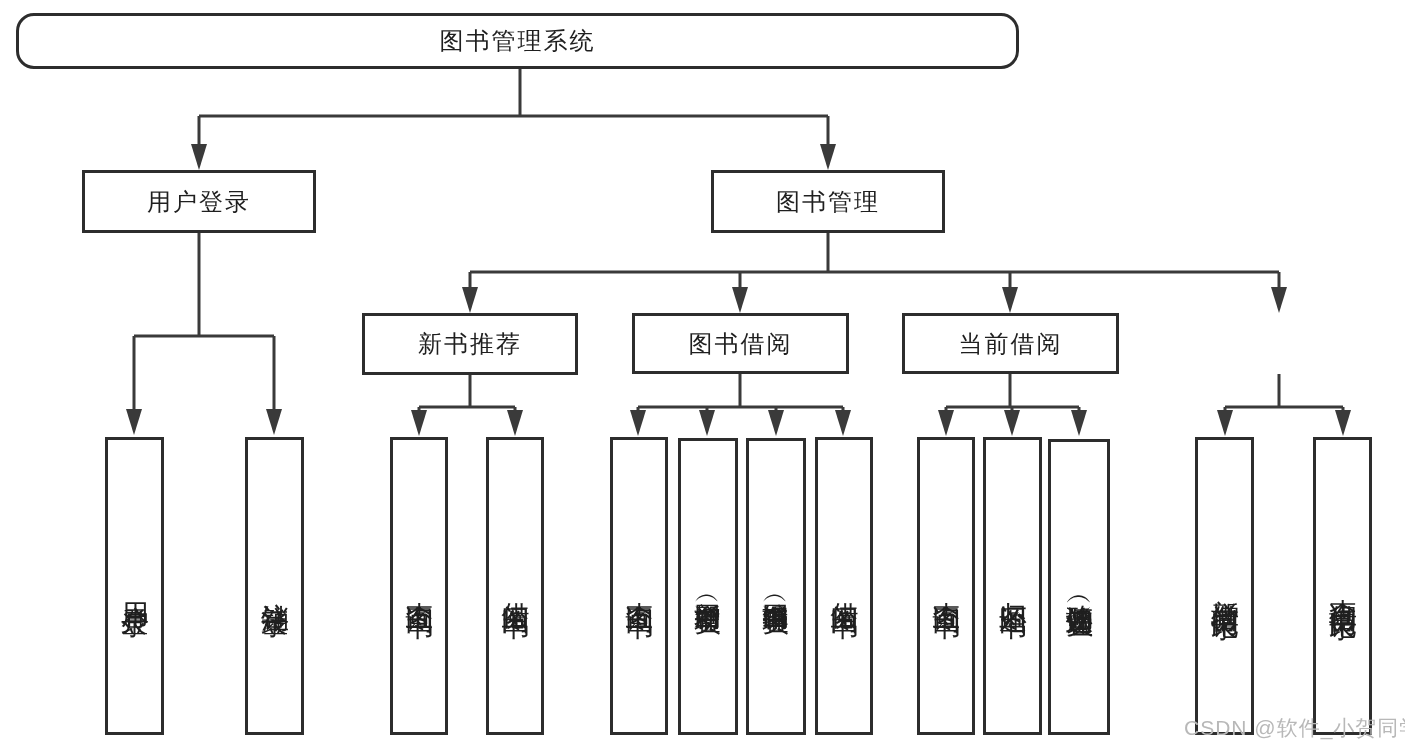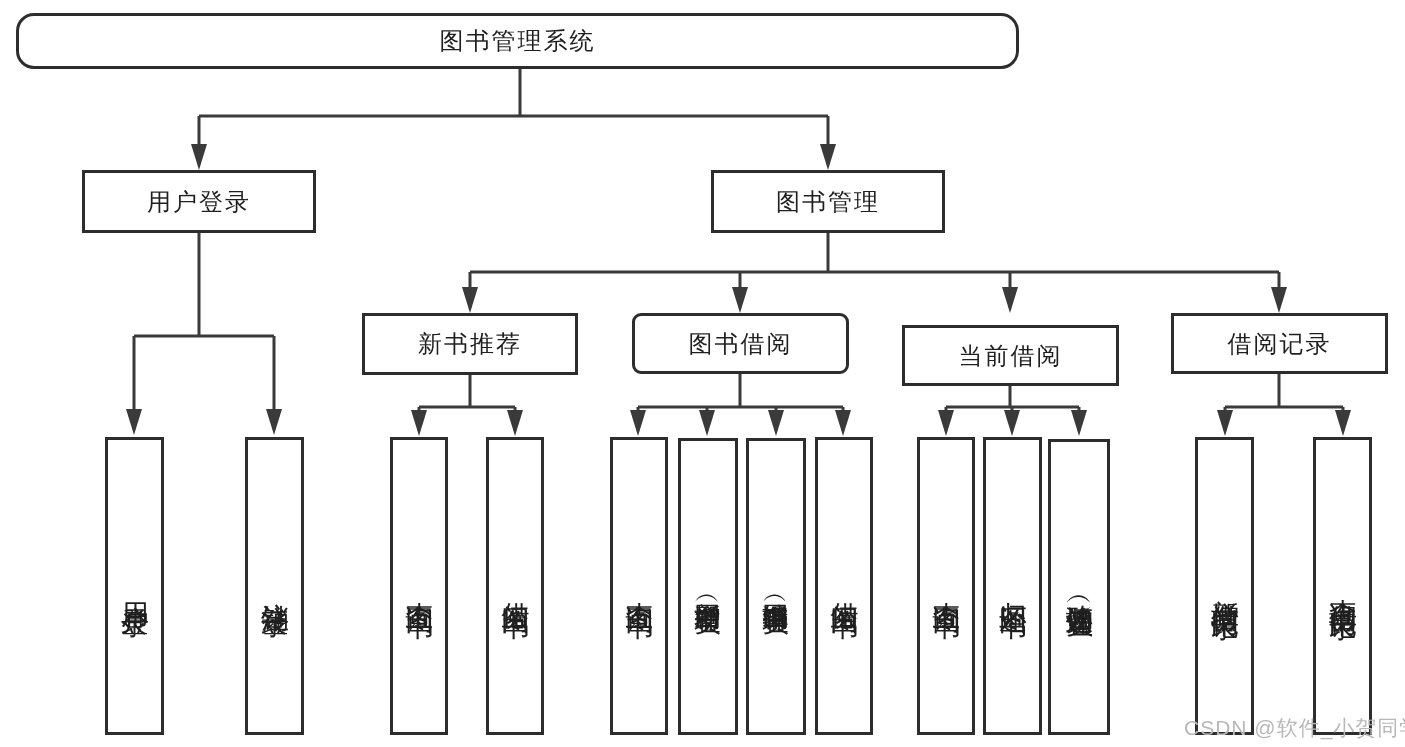--- a/index.html
+++ b/index.html
@@ -66,23 +66,22 @@
     <polygon class="ar" points="1217,410 1233,410 1225,436"></polygon>
     <polygon class="ar" points="1335,410 1351,410 1343,436"></polygon>
   </svg>
 
   <div class="box h" style="left:16px;top:13px;width:1003px;height:56px;border-radius:18px;">图书管理系统</div>
 
   <div class="box h" style="left:82px;top:170px;width:234px;height:63px;">用户登录</div>
   <div class="box h" style="left:711px;top:170px;width:234px;height:63px;">图书管理</div>
 
   <div class="box h" style="left:362px;top:313px;width:216px;height:62px;">新书推荐</div>
-  <div class="box h" style="left:632px;top:313px;width:217px;height:61px;border-radius:9px;">图书借阅</div>
-  <div class="box h" style="left:902px;top:313px;width:217px;height:61px;margin-top:12px;">当前借阅</div>
-  <div class="box h" style="left:1171px;top:313px;width:217px;height:61px;">借阅记录</div>
+  <div class="box h" style="left:632px;top:313px;width:217px;height:61px;">图书借阅</div>
+  <div class="box h" style="left:902px;top:313px;width:217px;height:61px;">当前借阅</div>
 
   <div class="box v" style="left:105px;top:437px;width:59px;height:298px;">用户登录</div>
   <div class="box v" style="left:245px;top:437px;width:59px;height:298px;">注销登录</div>
 
   <div class="box v" style="left:390px;top:437px;width:58px;height:298px;">查询图书</div>
   <div class="box v" style="left:486px;top:437px;width:58px;height:298px;">借阅图书</div>
 
   <div class="box v" style="left:610px;top:437px;width:58px;height:298px;">查询图书</div>
   <div class="box v small" style="left:678px;top:438px;width:60px;height:297px;">新增图书（管理员）</div>
   <div class="box v small" style="left:746px;top:438px;width:60px;height:297px;">编辑图书（管理员）</div>

